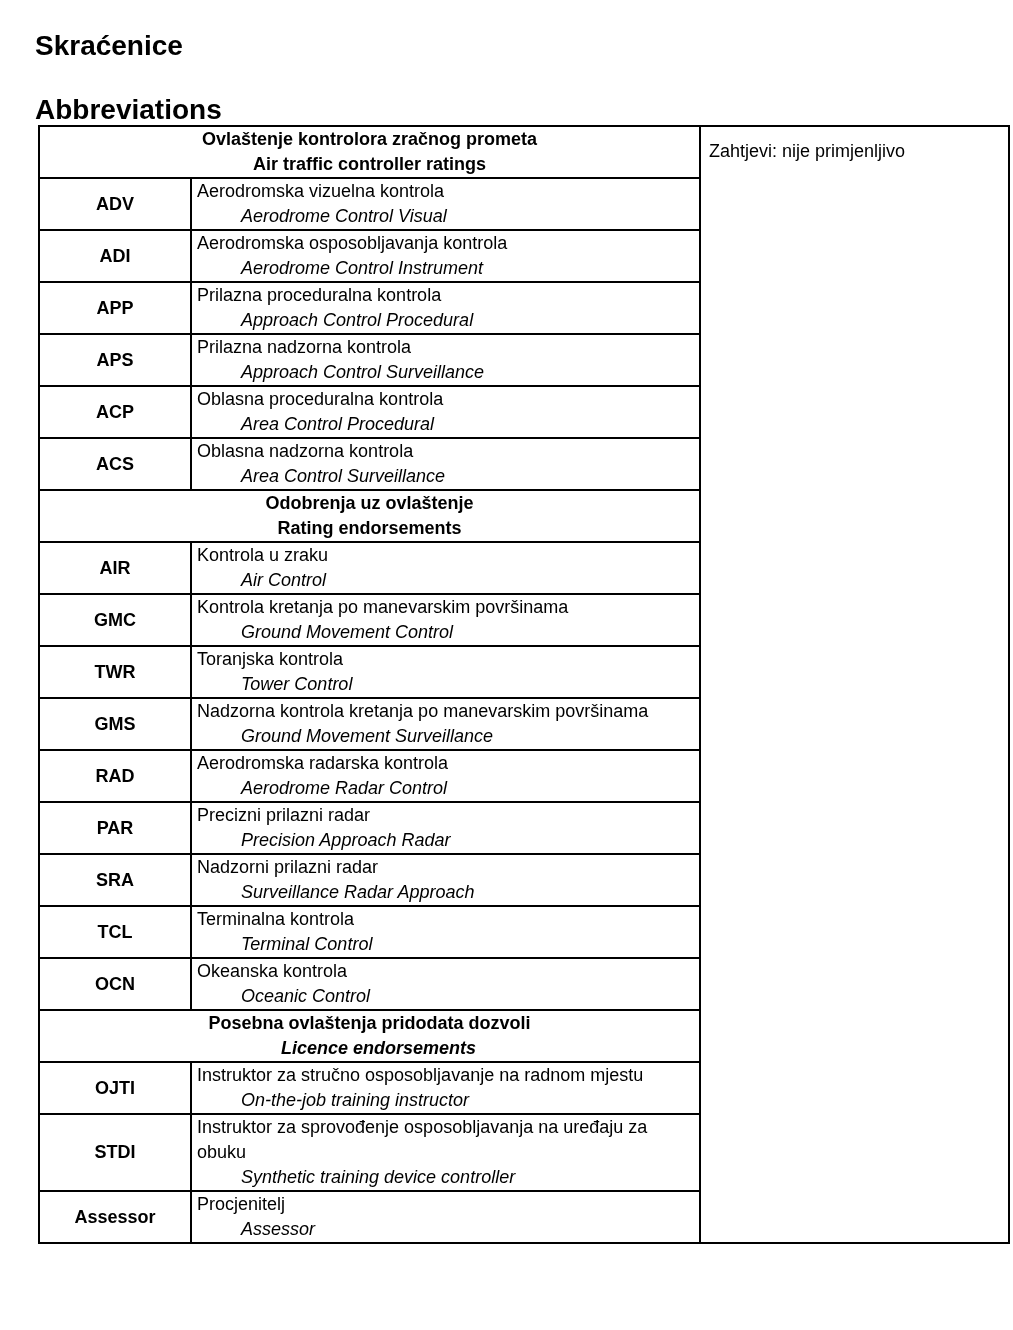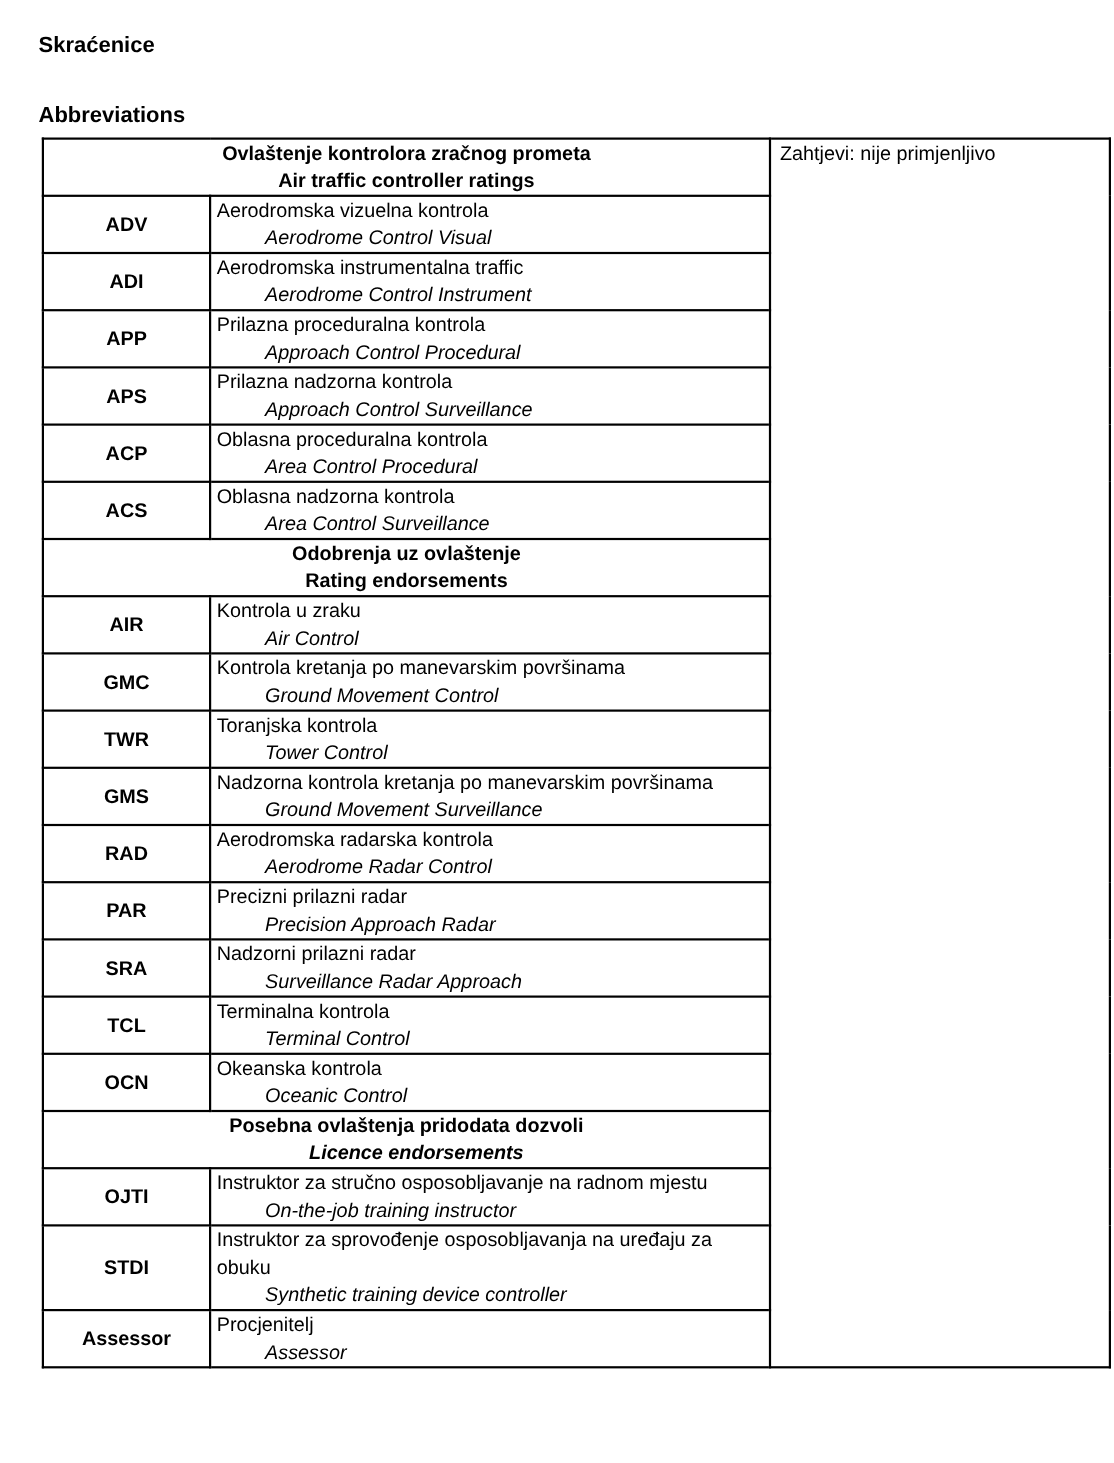--- a/index.html
+++ b/index.html
@@ -1,21 +1,21 @@
 <!DOCTYPE html>
 <html><head>
 <meta charset="utf-8">
 <style>
   html, body { margin: 0; padding: 0; background: #ffffff; }
   body {
     width: 1013px; height: 1330px; position: relative; overflow: hidden;
     font-family: "Liberation Sans", sans-serif; color: #000;
   }
   .heading {
-    position: absolute; left: 35px; font-size: 20px; font-weight: bold;
+    position: absolute; left: 35px; font-size: 28px; font-weight: bold;
   }
   #h1 { top: 30px; }
   #h2 { top: 94px; }
   table.abbr {
     position: absolute; left: 38px; top: 125px;
     width: 970px; border-collapse: collapse; table-layout: fixed;
   }
   table.abbr td {
     border: 2px solid #000; padding: 0; vertical-align: middle;
     font-size: 18px; line-height: 25px;
@@ -28,21 +28,21 @@
   }
   td.section .line { display: block; }
   td.section .it { font-style: italic; padding-left: 18px; }
   td.code {
     text-align: center; font-weight: bold; font-size: 21px; border-radius: 17px;
   }
   td.desc { padding-left: 5px !important; }
   td.desc .hr { display: block; }
   td.desc .en { display: block; font-style: italic; margin-left: 44px; }
   td.req {
-    vertical-align: top !important; padding: 0 8px !important;
+    vertical-align: top !important; padding: 12px 8px !important;
   }
 </style>
 </head>
 <body>
 
 <div class="heading" id="h1">Skraćenice</div>
 <div class="heading" id="h2">Abbreviations</div>
 
 <table class="abbr">
   <colgroup>
@@ -61,21 +61,21 @@
       <tr>
         <td class="code">ADV</td>
         <td class="desc">
           <span class="hr">Aerodromska vizuelna kontrola</span>
           <span class="en">Aerodrome Control Visual</span>
         </td>
       </tr>
       <tr>
         <td class="code">ADI</td>
         <td class="desc">
-          <span class="hr">Aerodromska instrumentalna traffic</span>
+          <span class="hr">Aerodromska osposobljavanja kontrola</span>
           <span class="en">Aerodrome Control Instrument</span>
         </td>
       </tr>
       <tr>
         <td class="code">APP</td>
         <td class="desc">
           <span class="hr">Prilazna proceduralna kontrola</span>
           <span class="en">Approach Control Procedural</span>
         </td>
       </tr>

